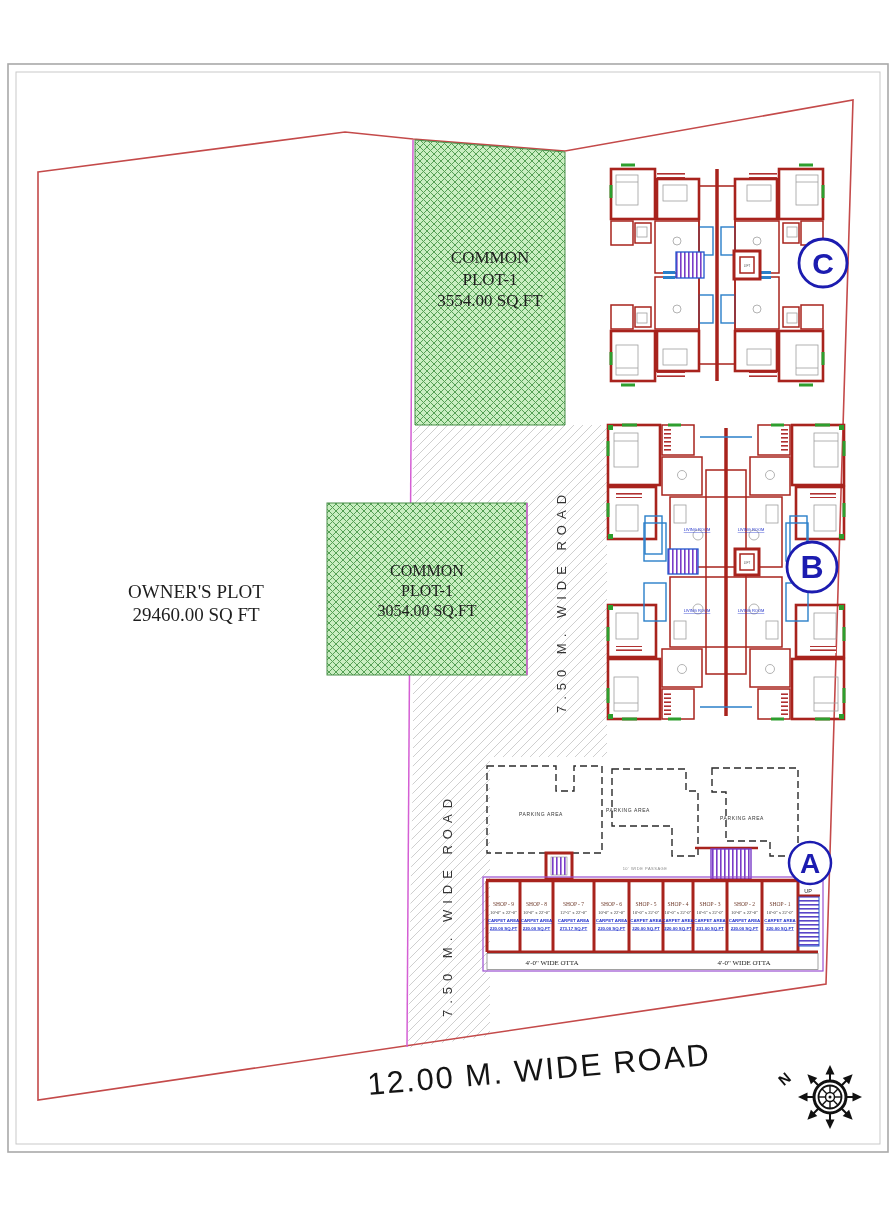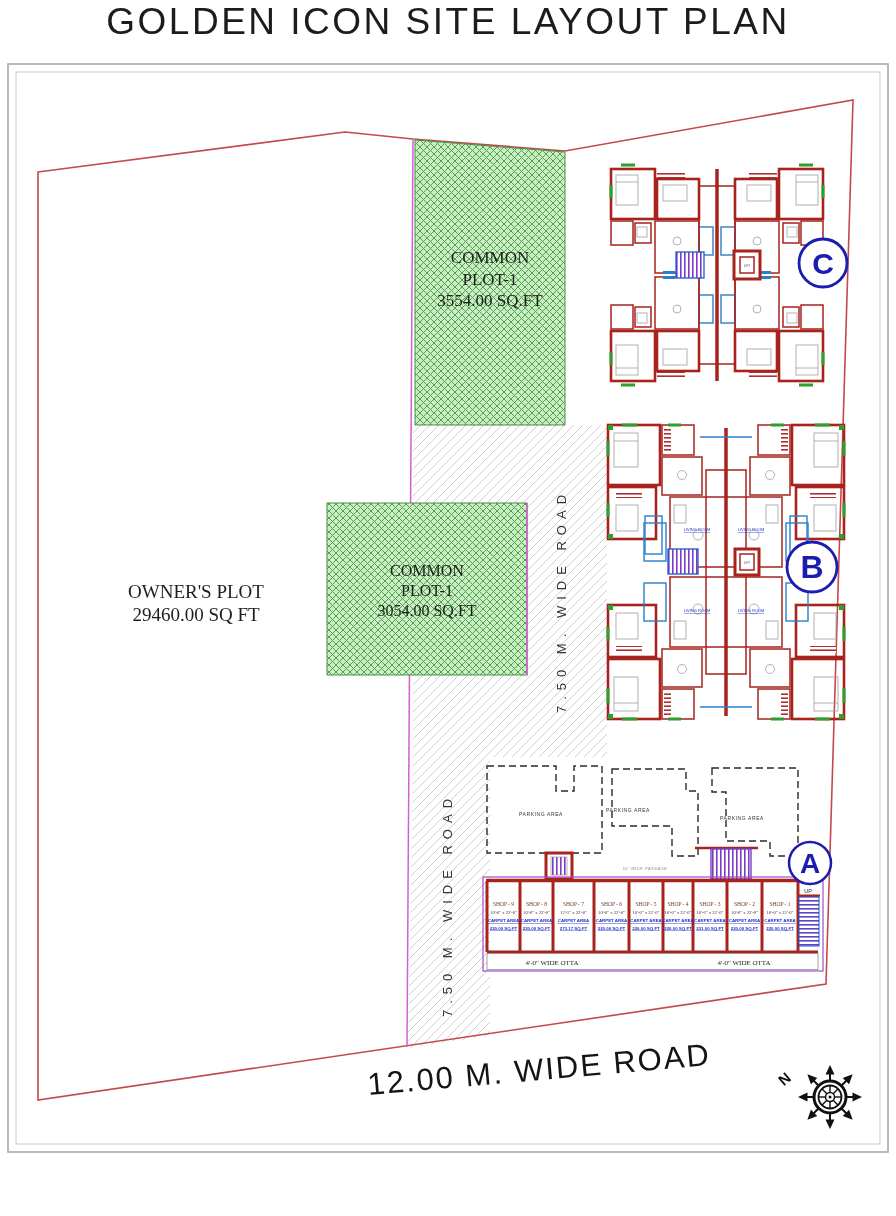--- a/index.html
+++ b/index.html
@@ -16,21 +16,20 @@
   .gw{fill:#2e9e2e;}
   .f{fill:none;stroke:#9f9f9f;stroke-width:0.8;}
   .serif{font-family:"Liberation Serif",serif;}
   .roadtxt{font-family:"Liberation Sans",sans-serif;font-size:13px;letter-spacing:6px;fill:#333;}
   .circleLbl{font-family:"Liberation Sans",sans-serif;font-weight:bold;fill:#1c1cb0;text-anchor:middle;}
 </style>
 </head>
 <body>
 
 <div class="page">
-  <div class="title">GOLDEN ICON SITE LAYOUT PLAN</div>
 
   <svg width="896" height="1216" viewBox="0 0 896 1216">
     <defs>
       <pattern id="greenHatch" width="7" height="7" patternUnits="userSpaceOnUse">
         <rect width="7" height="7" fill="#c9eec1"></rect>
         <path d="M0,7 L7,0" stroke="#55a055" stroke-width="1"></path>
         <path d="M0,0 L7,7" stroke="#55a055" stroke-width="1"></path>
       </pattern>
       <pattern id="grayHatch" width="9" height="9" patternUnits="userSpaceOnUse">
         <rect width="9" height="9" fill="#ffffff"></rect>

